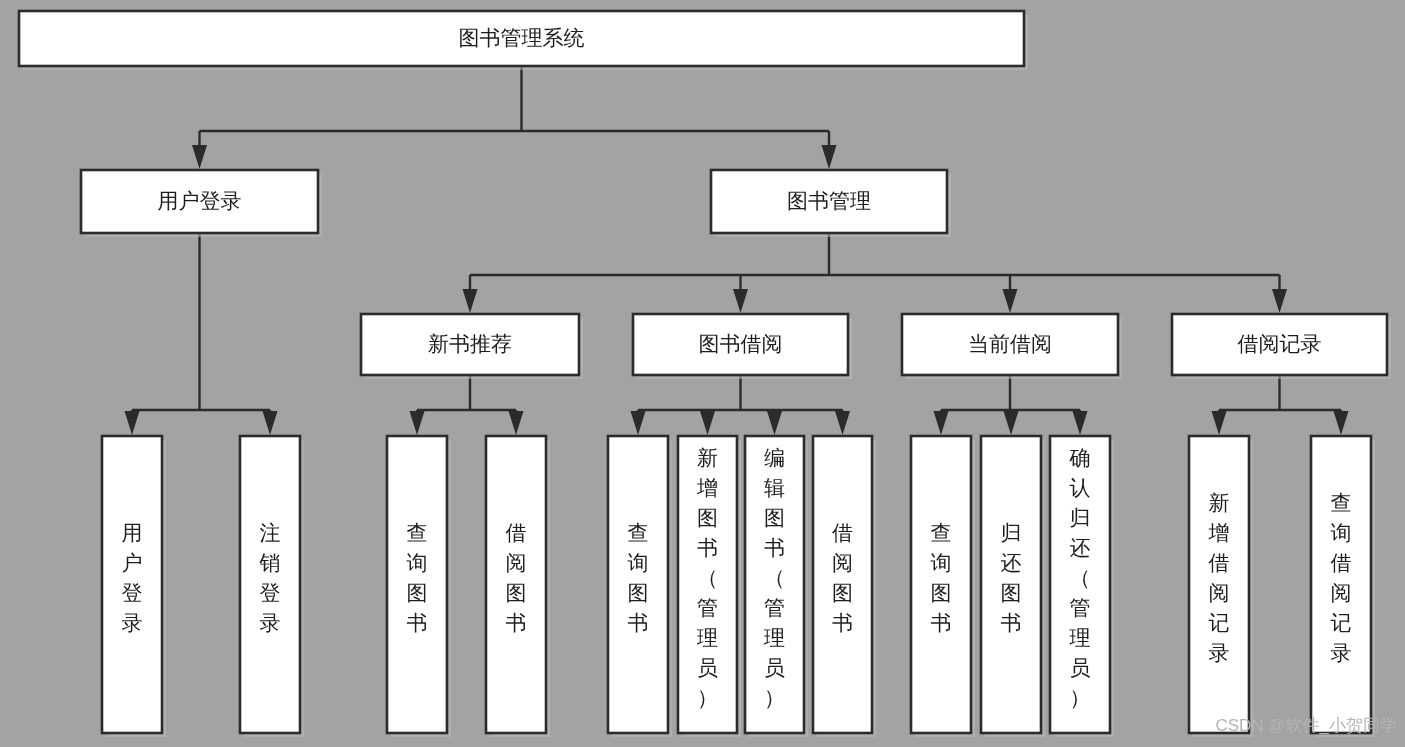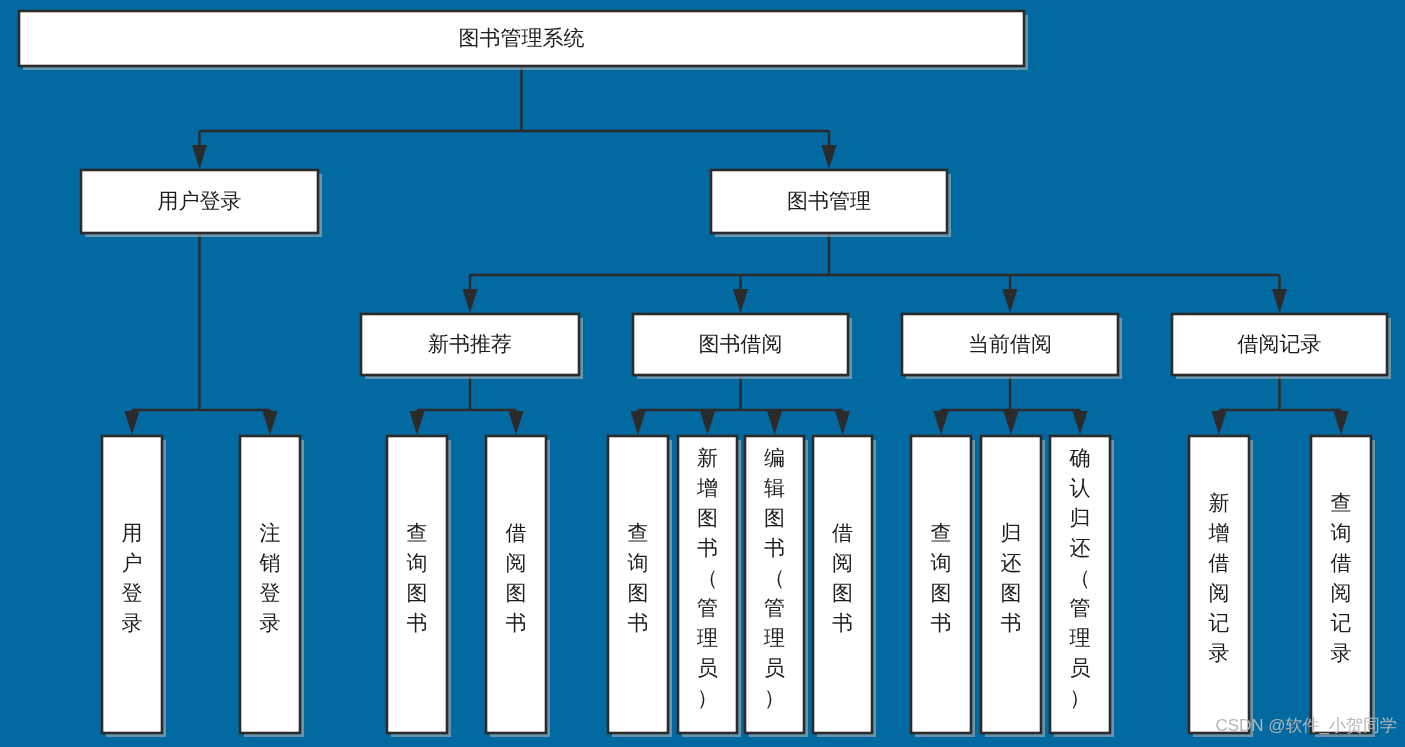--- a/index.html
+++ b/index.html
@@ -8,21 +8,21 @@
     padding: 0;
     background: #ffffff;
   }
   body {
     font-family: "Liberation Sans", "DejaVu Sans", sans-serif;
   }
   #diagram-root {
     position: relative;
     width: 1405px;
     height: 747px;
-    background: #0369a1;
+    background: #a3a3a3;
     overflow: hidden;
   }
   svg.flow-canvas {
     position: absolute;
     left: 0;
     top: 0;
     width: 1405px;
     height: 747px;
     display: block;
   }

